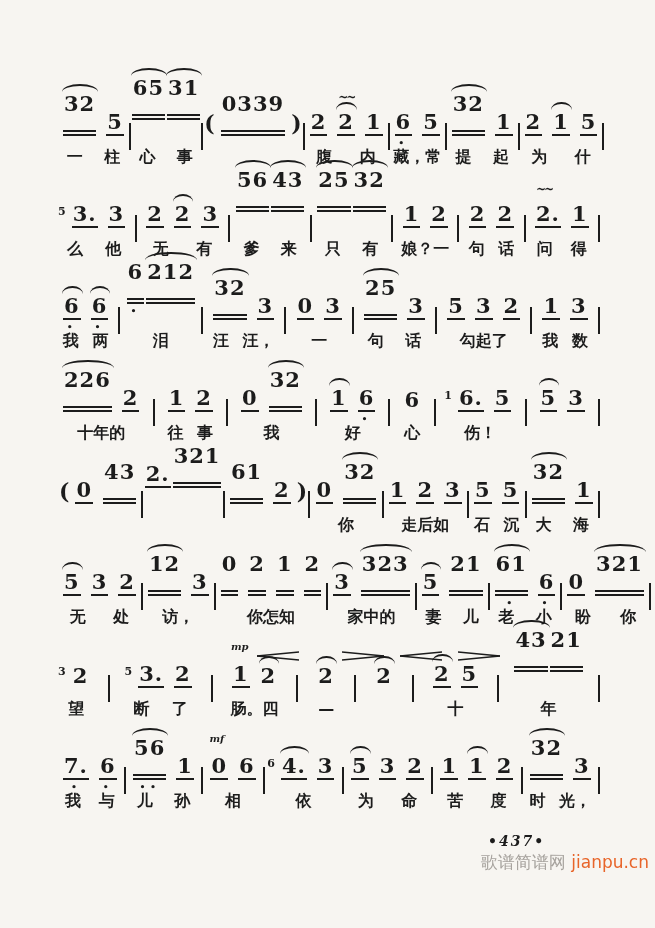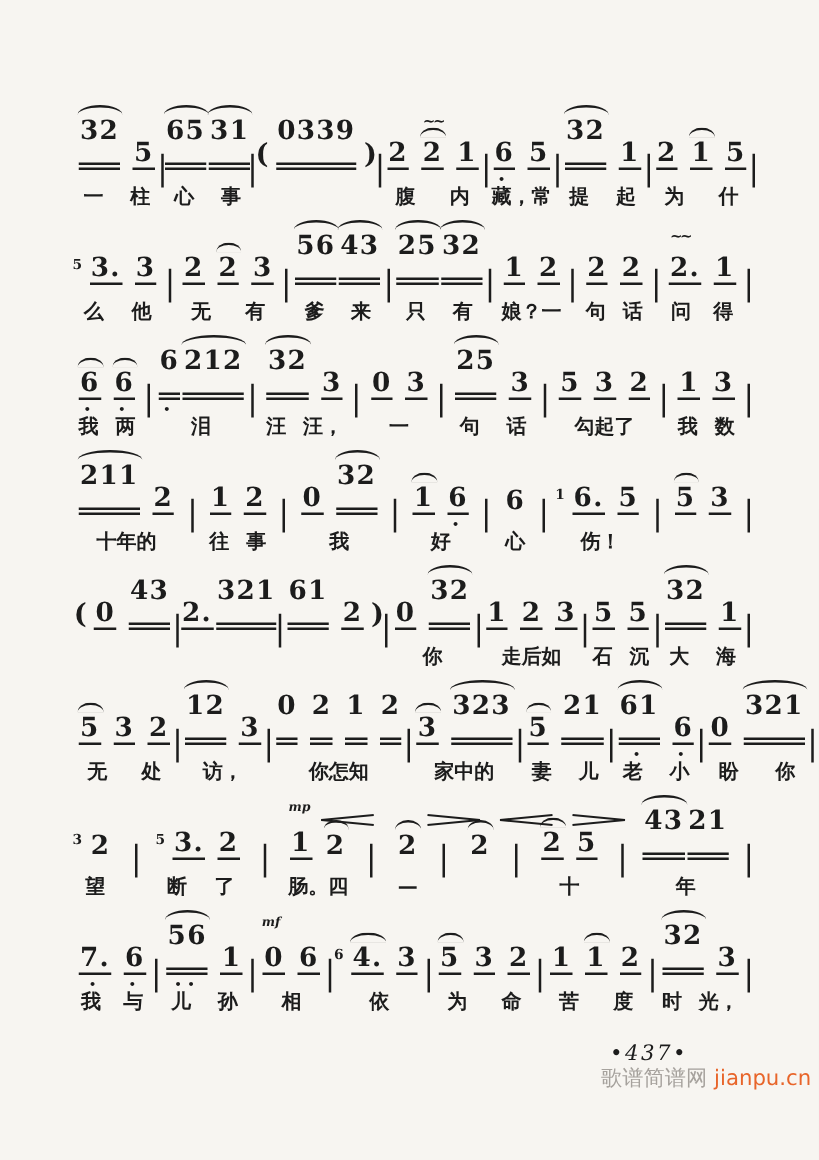--- a/index.html
+++ b/index.html
@@ -11,21 +11,21 @@
     font-family:"DejaVu Serif", serif;
   }
   .score { position:absolute; left:58px; top:88px; width:542px; }
   .line {
     position:relative; display:flex; justify-content:space-between;
     align-items:flex-start; height:92px; padding-top:16px;
   }
   .measure { display:flex; flex-direction:column; }
   .notes { position:relative; display:flex; align-items:flex-end; height:32px; }
   .grp { position:relative; display:inline-block; margin:0 5px; }
-  .tight .grp { margin:0 1px;text-align:right; }
+  .tight .grp { margin:16px 1px;text-align:right; }
   .gtxt {
     display:inline-block; font-size:21px; font-weight:bold; line-height:1.0;
     font-family:"DejaVu Serif", serif; letter-spacing:1px; padding:0 1px 2px 1px;
   }
   .u1 { border-bottom:2px solid #1c1c1c; }
   .u2 { border-bottom:6px double #1c1c1c; padding-bottom:16px; }
   .arc {
     position:absolute; top:-9px; left:-1px; right:-2px; height:8px;
     border-top:2px solid #1c1c1c; border-radius:50% 50% 0 0 / 100% 100% 0 0;
   }
@@ -48,21 +48,21 @@
     display:flex; justify-content:space-around; gap:4px; margin-top:12px;
     font-family:"DejaVu Sans", sans-serif; font-weight:bold; font-size:16px;
     line-height:1.1; white-space:nowrap;
   }
   .dyn {
     position:absolute; top:-14px; left:4px; font-size:10px; font-weight:bold;
     font-style:italic; font-family:"DejaVu Serif", serif; line-height:1;
   }
   .hp { position:absolute; top:-10px; left:28px; }
   .pagenum {
-    position:absolute; top:833px; left:488px; font-size:17px; font-weight:normal;
+    position:absolute; top:833px; left:488px; font-size:14px; font-weight:bold;
     font-style:italic; letter-spacing:2px; font-family:"DejaVu Serif", serif;
   }
   .watermark {
     position:absolute; top:851px; right:6px; font-size:17px;
     font-family:"DejaVu Sans", sans-serif;
   }
   .wm-site { color:#a6a29d; }
   .wm-domain { color:#e8652a; }
 </style>
 </head>
@@ -301,21 +301,21 @@
           <div class="lyrrow">
             <div>我</div>
             <div>数</div>
           </div>
         </div>
         <div class="bar"></div>
       </div>
       <div class="line">
         <div class="measure">
           <div class="notes">
-            <div class="grp"><div class="arc"></div><div class="gtxt u2">211</div></div>
+            <div class="grp"><div class="arc"></div><div class="gtxt u2">226</div></div>
             <div class="grp"><div class="gtxt u1">2</div></div>
           </div>
           <div class="lyrrow">
             <div>十年的</div>
           </div>
         </div>
         <div class="bar"></div>
         <div class="measure">
           <div class="notes">
             <div class="grp"><div class="gtxt u1">1</div></div>

